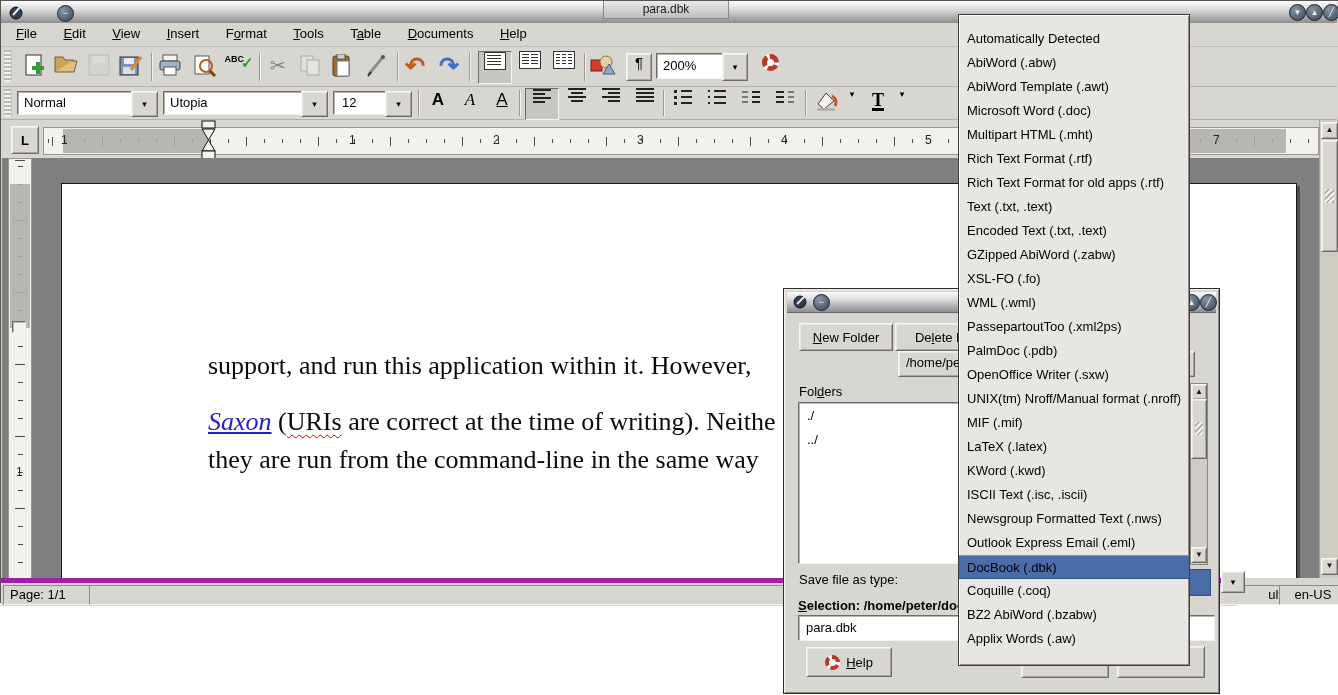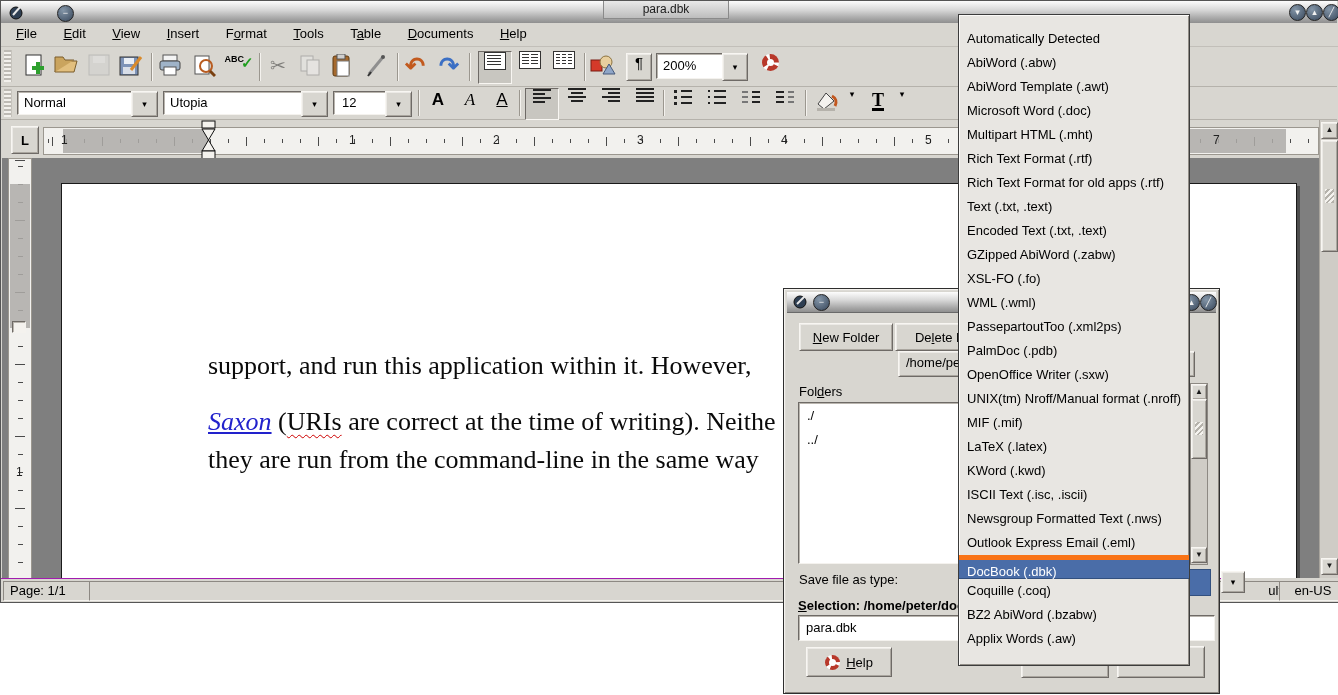--- a/index.html
+++ b/index.html
@@ -59,21 +59,21 @@
   
   .docline{position:absolute;white-space:nowrap;font-family:"Liberation Serif","DejaVu Serif",serif;
            font-size:26px;color:#0a0a0a;}
   .misspell{text-decoration:underline;text-decoration-style:wavy;text-decoration-color:#cc0000;text-decoration-thickness:1px;text-underline-offset:4px;}
   
   .statcell{background:#d8d6d0;border:1px solid;border-color:#8d8983 #f4f2ee #f4f2ee #8d8983;
             font-size:13px;line-height:18px;padding:0 6px;white-space:nowrap;overflow:hidden;}
   .dialog{background:#d8d6d0;border:1px solid #2e2e2e;box-shadow:inset 1px 1px 0 #f4f2ee,inset -1px -1px 0 #8a867f, inset 2px 2px 0 #dddbd6;}
   .typemenu{background:#e8e6e2;border:1px solid #3c3c3c;box-shadow:inset 1px 1px 0 #fbfaf8,inset -1px -1px 0 #928e87;}
   .ti{height:24px;line-height:24px;padding-left:8px;font-size:13px;white-space:nowrap;}
-  .ti.sel{background:#4a6da8;color:#ffffff;border-top:5px solid #f97316;border-bottom:1px solid #32507f;box-sizing:border-box;}
+  .ti.sel{background:#4a6da8;color:#000000;border-top:1px solid #f97316;border-bottom:1px solid #32507f;box-sizing:border-box;}
   .sb{background:#cfccc6;}
   .sb .thumb{background:#d8d6d0;}
   .arrowbtn{font-size:8px;line-height:14px;text-align:center;color:#1a1a1a;}
   .label13{font-size:13px;white-space:nowrap;}
 </style>
 </head>
 <body>
 
 <div class="screen">
 
@@ -316,21 +316,21 @@
     </div>
 
     <div class="abs sb" style="left:1318px;top:119px;width:18px;height:458px;border-left:1px solid #a8a49d;">
       <div class="abs raised arrowbtn" style="left:1px;top:2px;width:15px;height:15px;">▲</div>
       <div class="abs raised thumb" style="left:1px;top:20px;width:15px;height:110px;">
         <div class="abs" style="left:3px;top:48px;width:9px;height:14px;background:repeating-linear-gradient(135deg,#f4f2ee 0 2px,#b5b2ab 2px 4px);"></div>
       </div>
       <div class="abs raised arrowbtn" style="left:1px;top:438px;width:15px;height:15px;">▼</div>
     </div>
 
-    <div class="abs" style="left:0;top:577px;width:1236px;height:23px;background:#d8d6d0;border-top:1px solid #a21caf;">
+    <div class="abs" style="left:0;top:577px;width:1236px;height:23px;background:#d8d6d0;border-top:5px solid #a21caf;">
       <div class="abs statcell" style="left:2px;top:2px;width:80px;height:18px;">Page: 1/1</div>
       <div class="abs statcell" style="left:88px;top:2px;width:1062px;height:18px;"></div>
       <div class="abs statcell" style="left:1154px;top:2px;width:120px;height:18px;text-align:right;padding-right:24px;">ult</div>
       <div class="abs statcell" style="left:1278px;top:2px;width:54px;height:18px;text-align:center;">en-US</div>
     </div>
   </div>
 
   <div class="abs dialog" style="left:783px;top:288px;width:435px;height:404px;z-index:10;">
     <div class="abs titlebar" style="left:3px;top:3px;width:429px;height:20px;">
       <div class="abs icon" style="left:5px;top:2px;width:16px;height:16px;">

